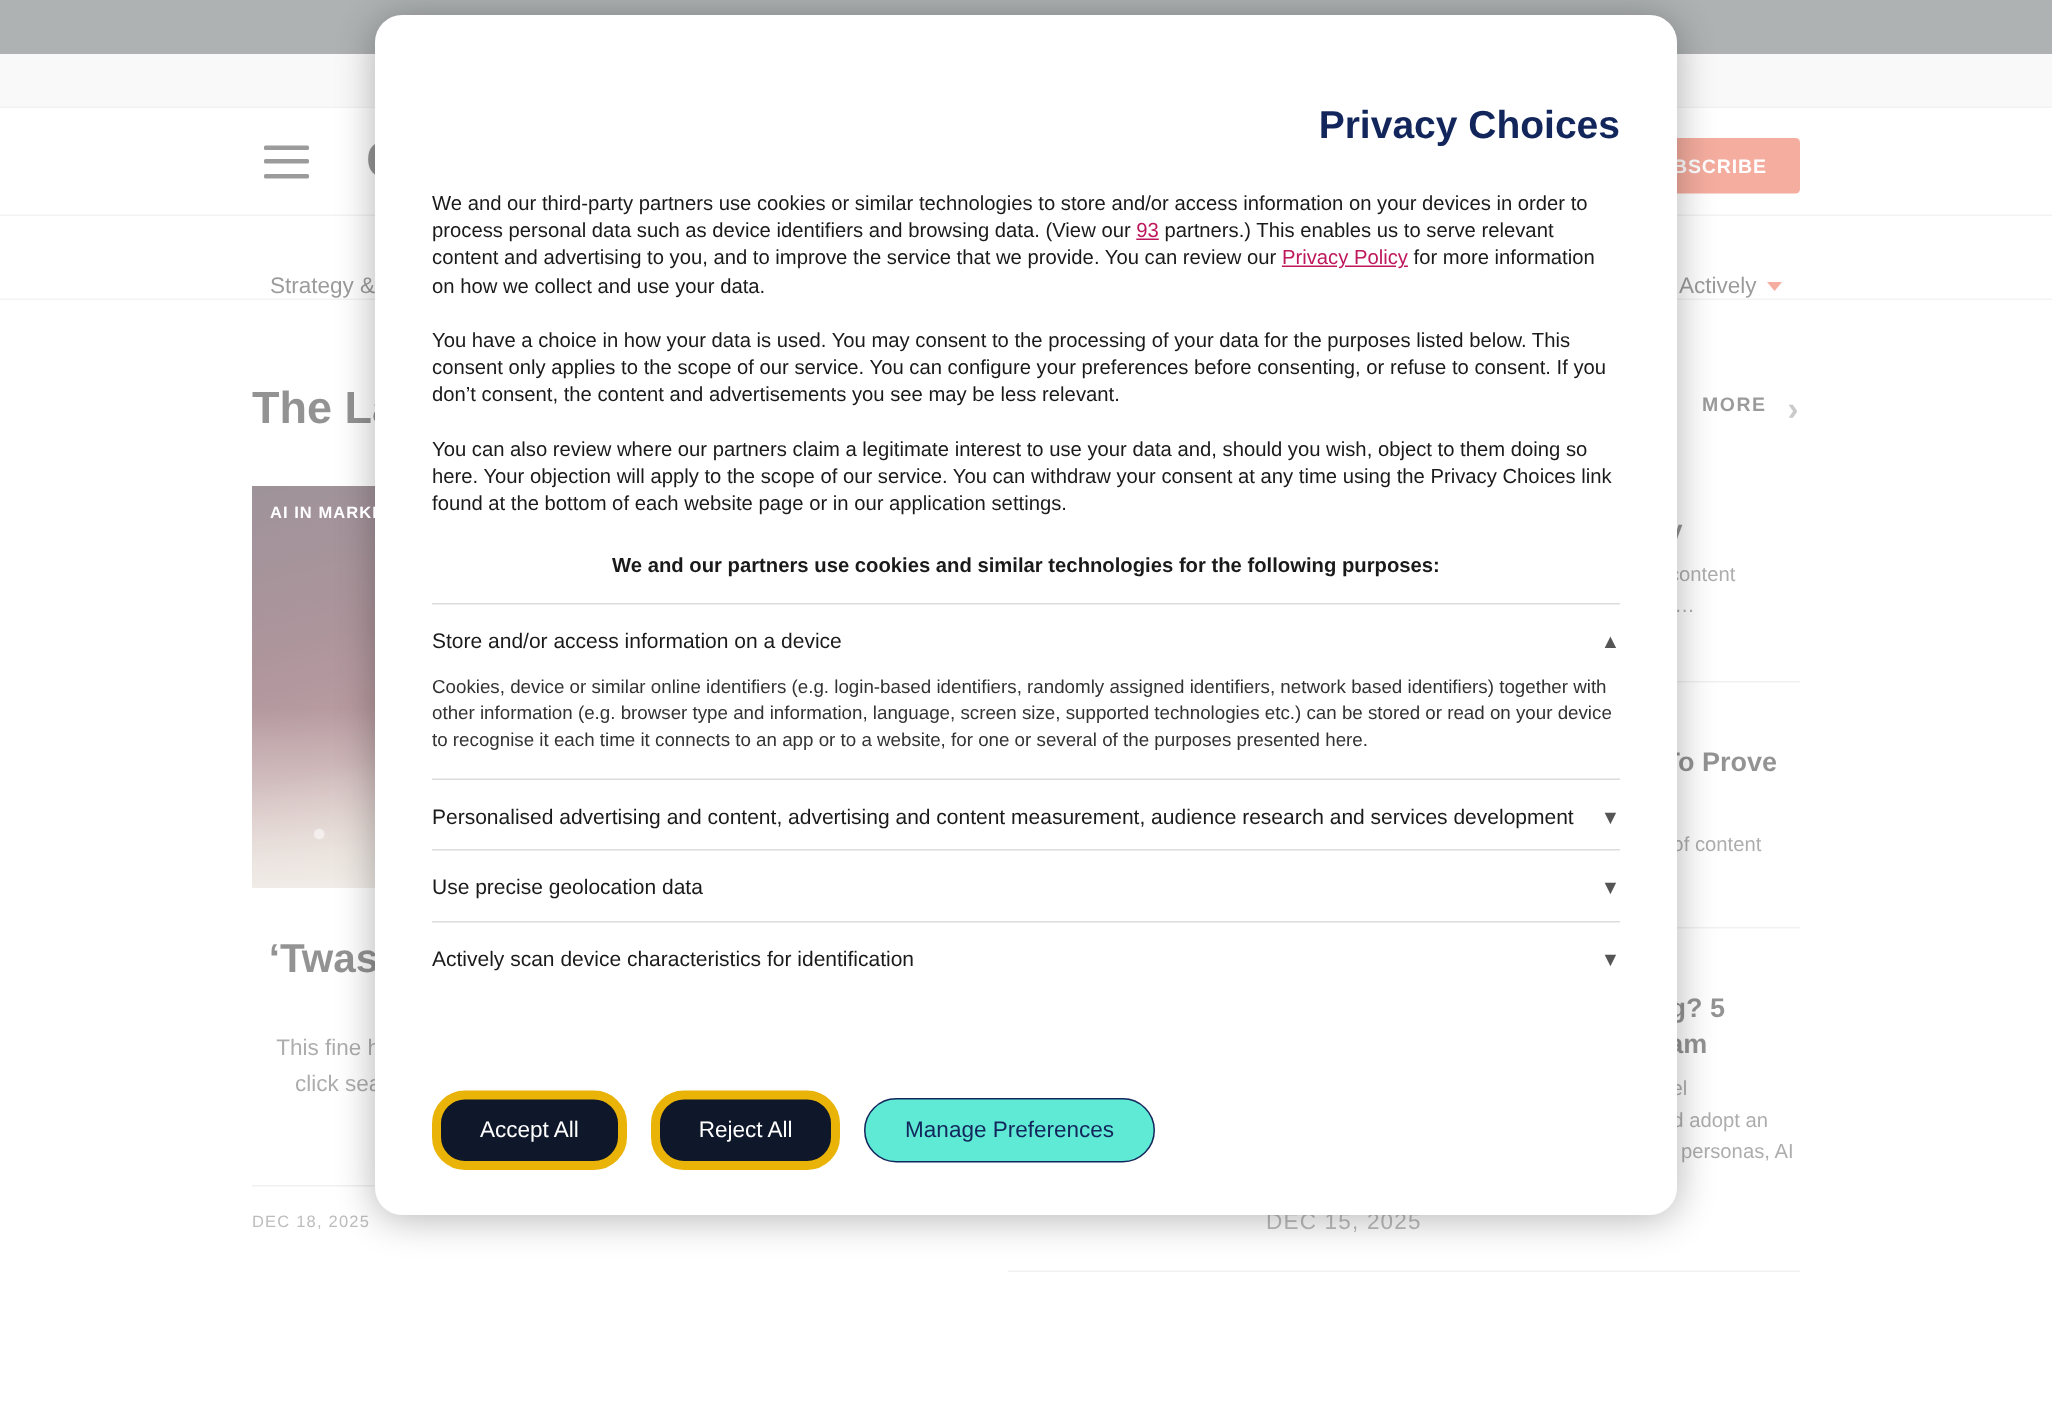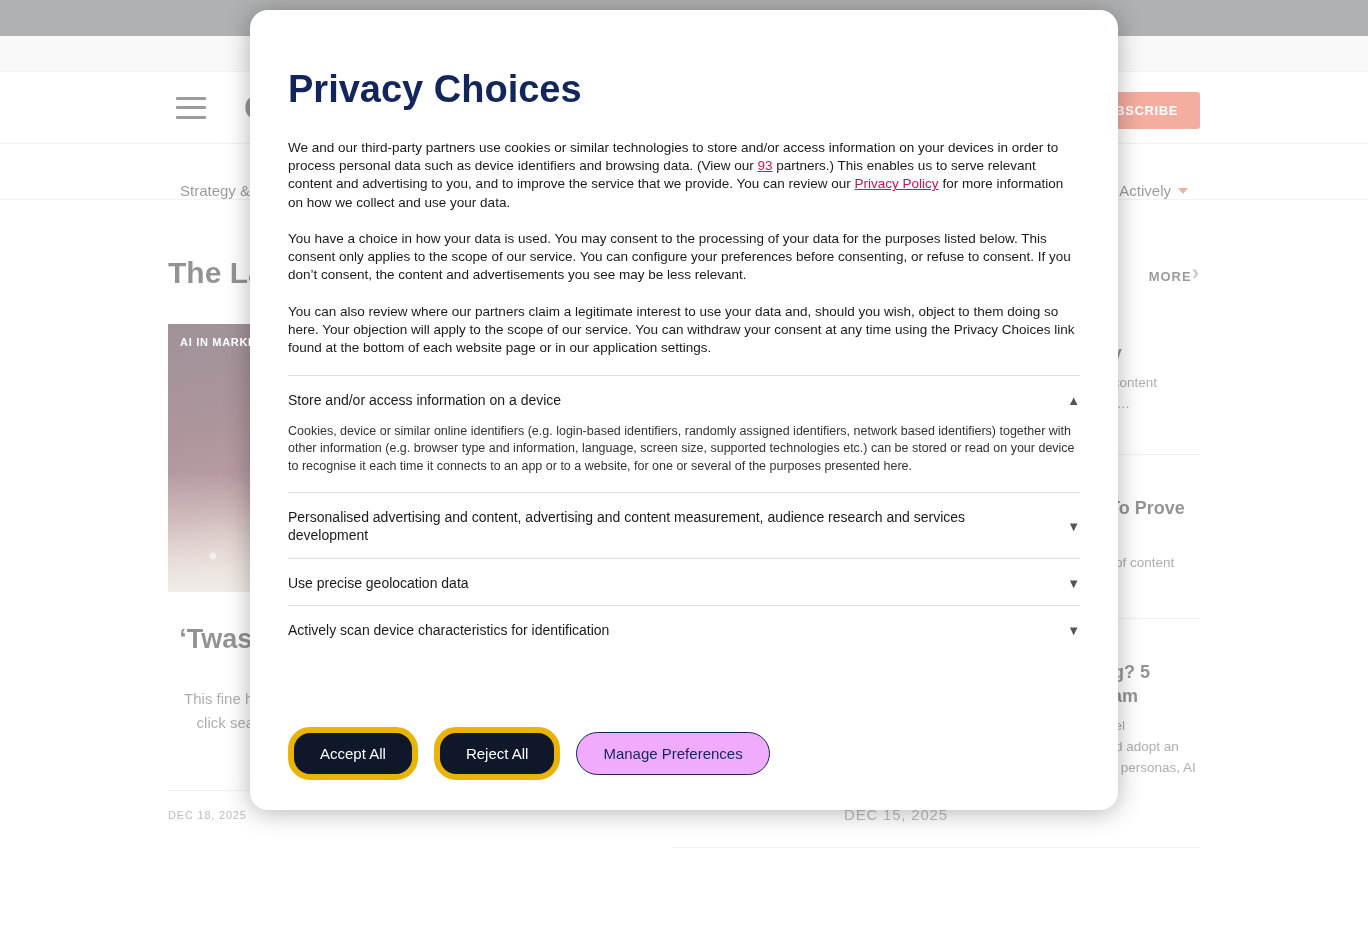--- a/index.html
+++ b/index.html
@@ -69,21 +69,21 @@
 
   .content {
     padding: 56px 168px 0 168px;
     position: relative;
   }
   .section-head {
     display: flex; align-items: center; justify-content: space-between;
   }
   .section-title { font-size: 30px; font-weight: bold; color: #111; }
   .more-link {
-    display: flex; align-items: flex-end; gap: 0;
+    display: flex; align-items: flex-start; gap: 14px;
     font-size: 13px; font-weight: bold; letter-spacing: 1px; color: #222;
     cursor: pointer;
   }
   .chev {
     font-size: 22px; color: #8a8a8a; line-height: 1;
   }
 
   .cols { display: flex; gap: 56px; margin-top: 34px; }
   .col-left { width: 448px; }
   .col-right { flex: 1; }
@@ -181,58 +181,58 @@
     box-shadow: 0 2px 26px rgba(0,0,0,0.30);
     overflow: hidden;
     display: flex; flex-direction: column;
   }
   .modal-body {
     padding: 58px 38px 10px 38px;
     overflow: hidden;
     flex: 1;
   }
   .modal-title {
-    text-align: left;
-    font-size: 38px; font-weight: bold; color: #13265c;
+    text-align: right;
+    font-size: 26px; font-weight: bold; color: #13265c;
     margin-bottom: 28px;
   }
   .modal-p {
     font-size: 13.5px; color: #1a1a1a; line-height: 1.35;
     margin-bottom: 18px;
   }
   .modal-p a, .modal-link {
     color: #be185d; text-decoration: underline; cursor: pointer;
   }
   .purposes-head {
     text-align: center; font-weight: bold; font-size: 13.5px;
     color: #1a1a1a; margin: 24px 0 18px 0;
   }
   .acc-item { border-top: 1px solid #dcdcdc; }
   .acc-head {
     display: flex; align-items: center; justify-content: space-between;
-    gap: 32px;
+    gap: 14px;
     padding: 15px 0 13px 0;
     cursor: pointer;
   }
   .acc-label { font-size: 14px; color: #1a1a1a; line-height: 1.32; }
   .acc-arrow { color: #555; font-size: 13px; flex: 0 0 auto; }
   .acc-body {
     font-size: 12.5px; color: #333; line-height: 1.42;
     padding-bottom: 16px;
   }
   .modal-footer {
     display: flex; align-items: center; gap: 16px;
     padding: 6px 38px 30px 38px;
   }
   .btn {
     border-radius: 22px; font-size: 15px; cursor: pointer;
     padding: 12px 26px; font-family: inherit;
   }
   .btn-primary { background: #0f172a; color: #fff; border: 6px solid #eab308; }
-  .btn-outline { background: #f0abfc; color: #13265c; border: 1px solid #13265c; }
+  .btn-outline { background: #5eead4; color: #13265c; border: 1px solid #13265c; }
 </style>
 </head>
 <body>
 
 <div class="page">
 
   <div class="topbar"></div>
   <div class="subbar"></div>
 
   <div class="header">
@@ -316,20 +316,21 @@
   <div class="modal-body">
     <div class="modal-title">Privacy Choices</div>
 
     <div class="modal-p">
       <span>We and our third-party partners use cookies or similar technologies to store and/or access information on your devices in order to process personal data such as device identifiers and browsing data. (View our </span><span class="modal-link">93</span><span> partners.) This enables us to serve relevant content and advertising to you, and to improve the service that we provide. You can review our </span><span class="modal-link">Privacy Policy</span><span> for more information on how we collect and use your data.</span>
     </div>
 
     <div class="modal-p">You have a choice in how your data is used. You may consent to the processing of your data for the purposes listed below. This consent only applies to the scope of our service. You can configure your preferences before consenting, or refuse to consent. If you don’t consent, the content and advertisements you see may be less relevant.</div>
     <div class="modal-p">You can also review where our partners claim a legitimate interest to use your data and, should you wish, object to them doing so here. Your objection will apply to the scope of our service. You can withdraw your consent at any time using the Privacy Choices link found at the bottom of each website page or in our application settings.</div>
 
+    <div class="purposes-head">We and our partners use cookies and similar technologies for the following purposes:</div>
 
     <div class="acc-item">
       <div class="acc-head">
         <span class="acc-label">Store and/or access information on a device</span>
         <span class="acc-arrow">▲</span>
       </div>
       <div class="acc-body">Cookies, device or similar online identifiers (e.g. login-based identifiers, randomly assigned identifiers, network based identifiers) together with other information (e.g. browser type and information, language, screen size, supported technologies etc.) can be stored or read on your device to recognise it each time it connects to an app or to a website, for one or several of the purposes presented here.</div>
     </div>
 
     <div class="acc-item">

